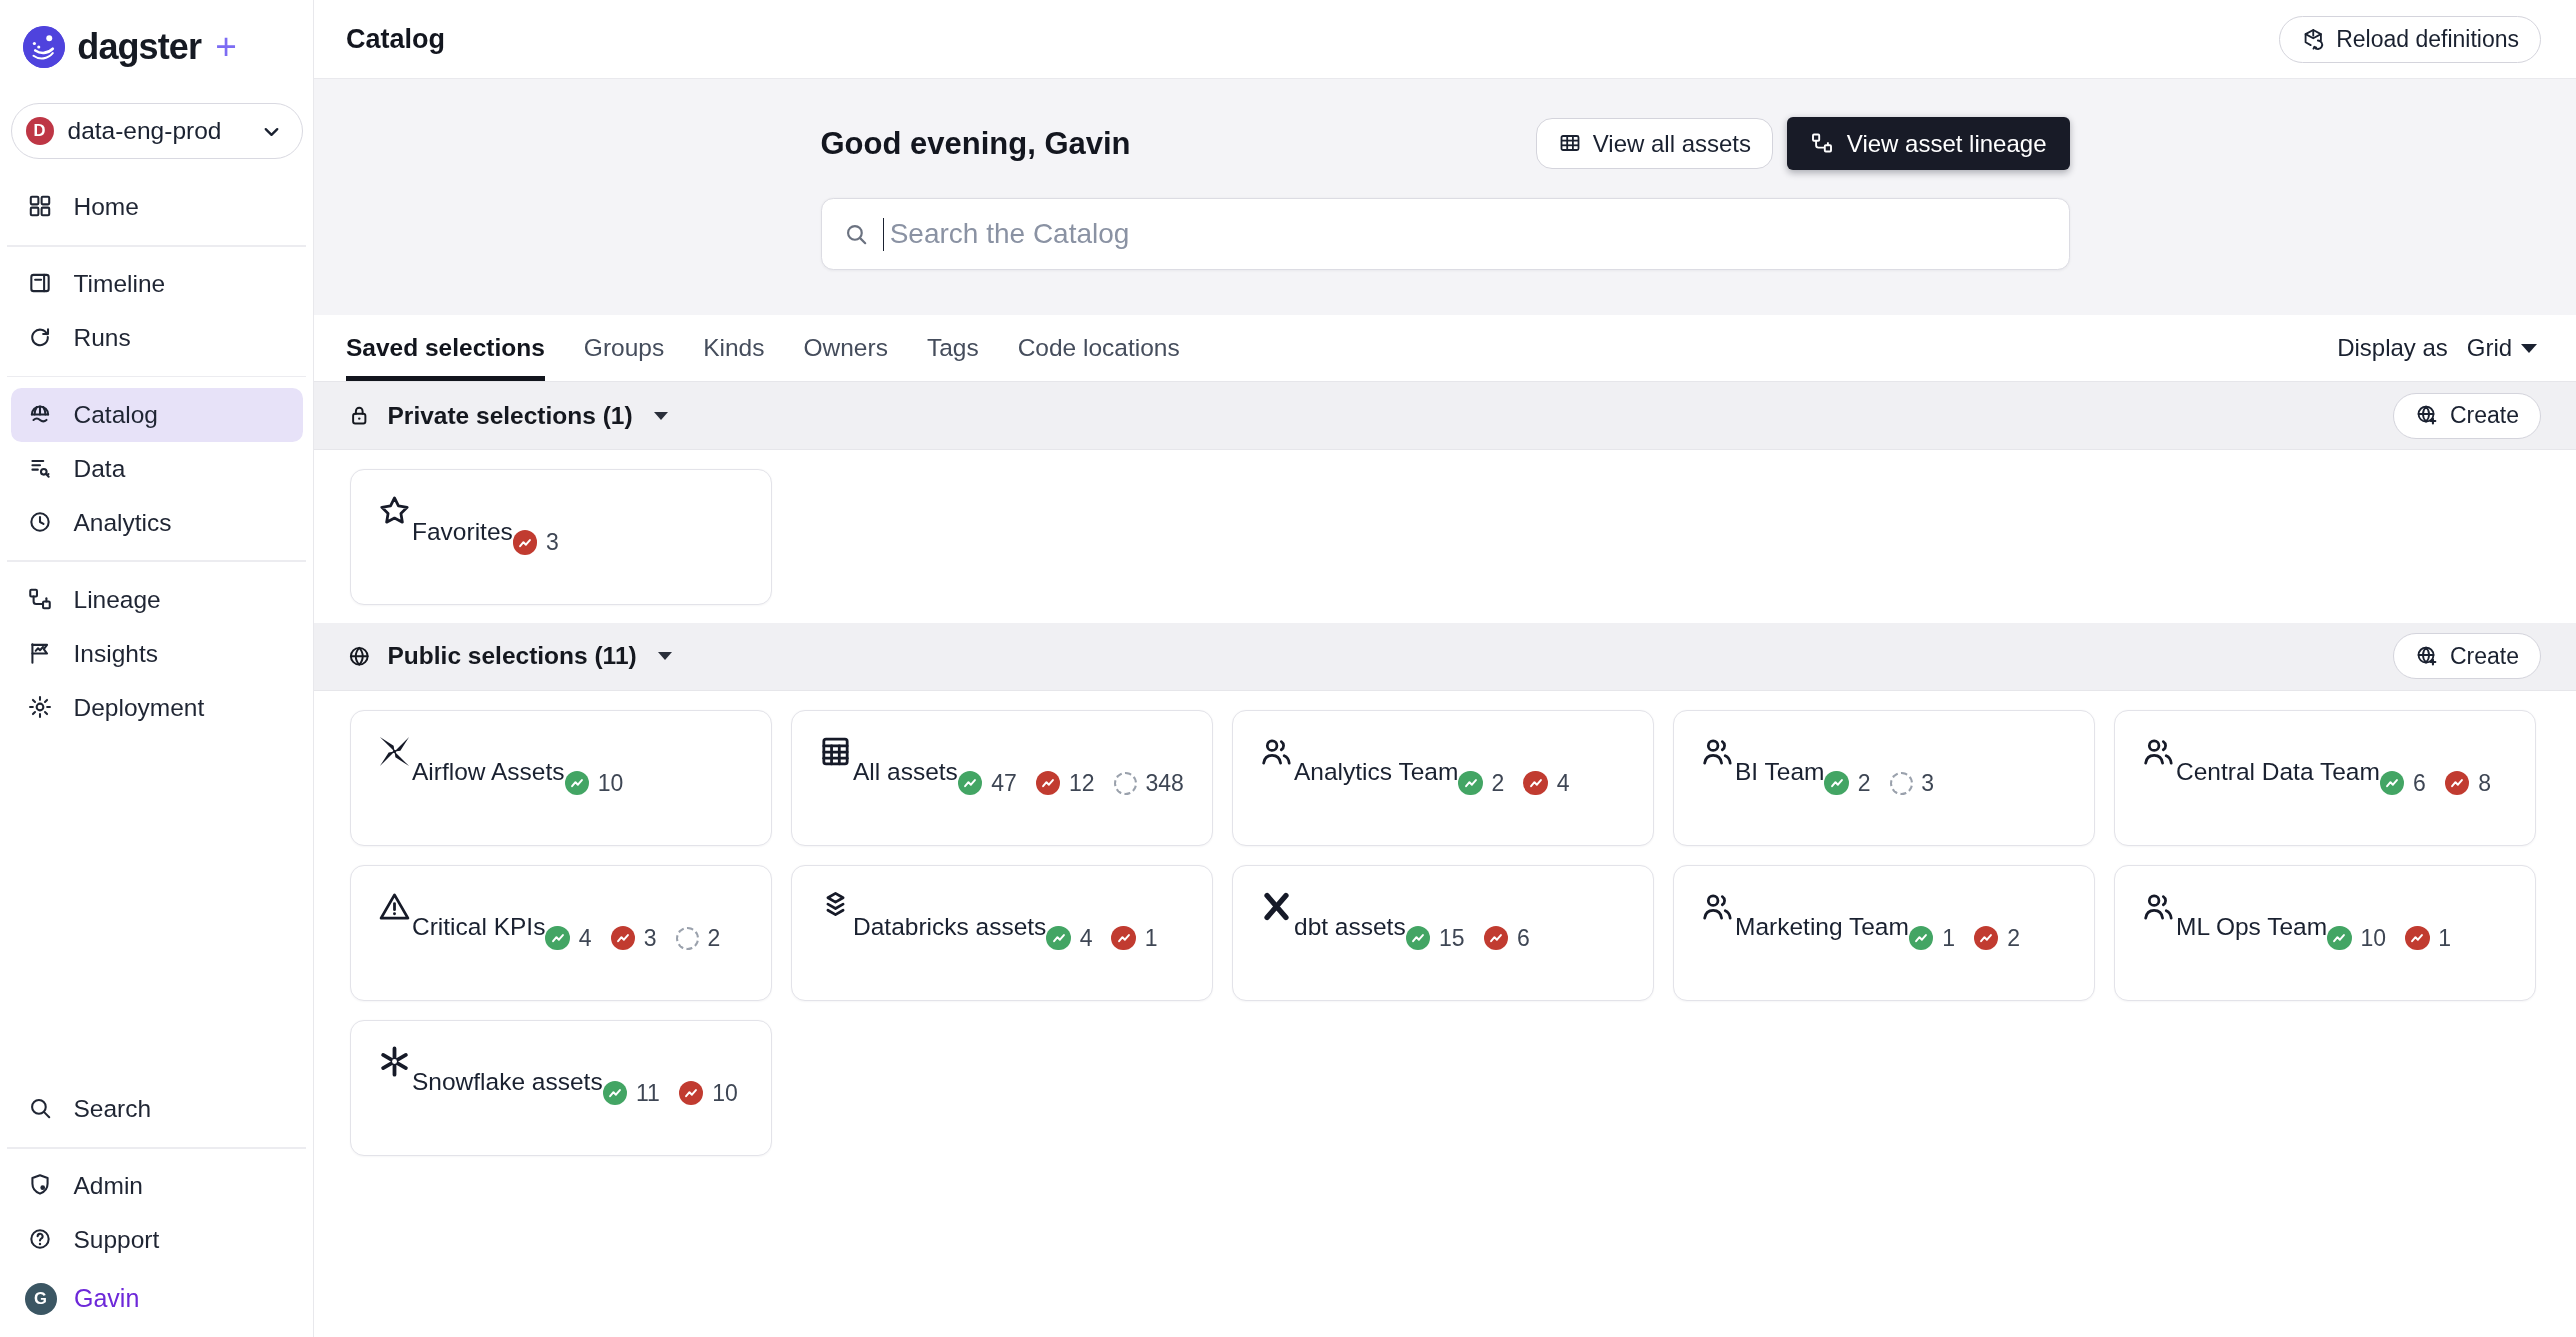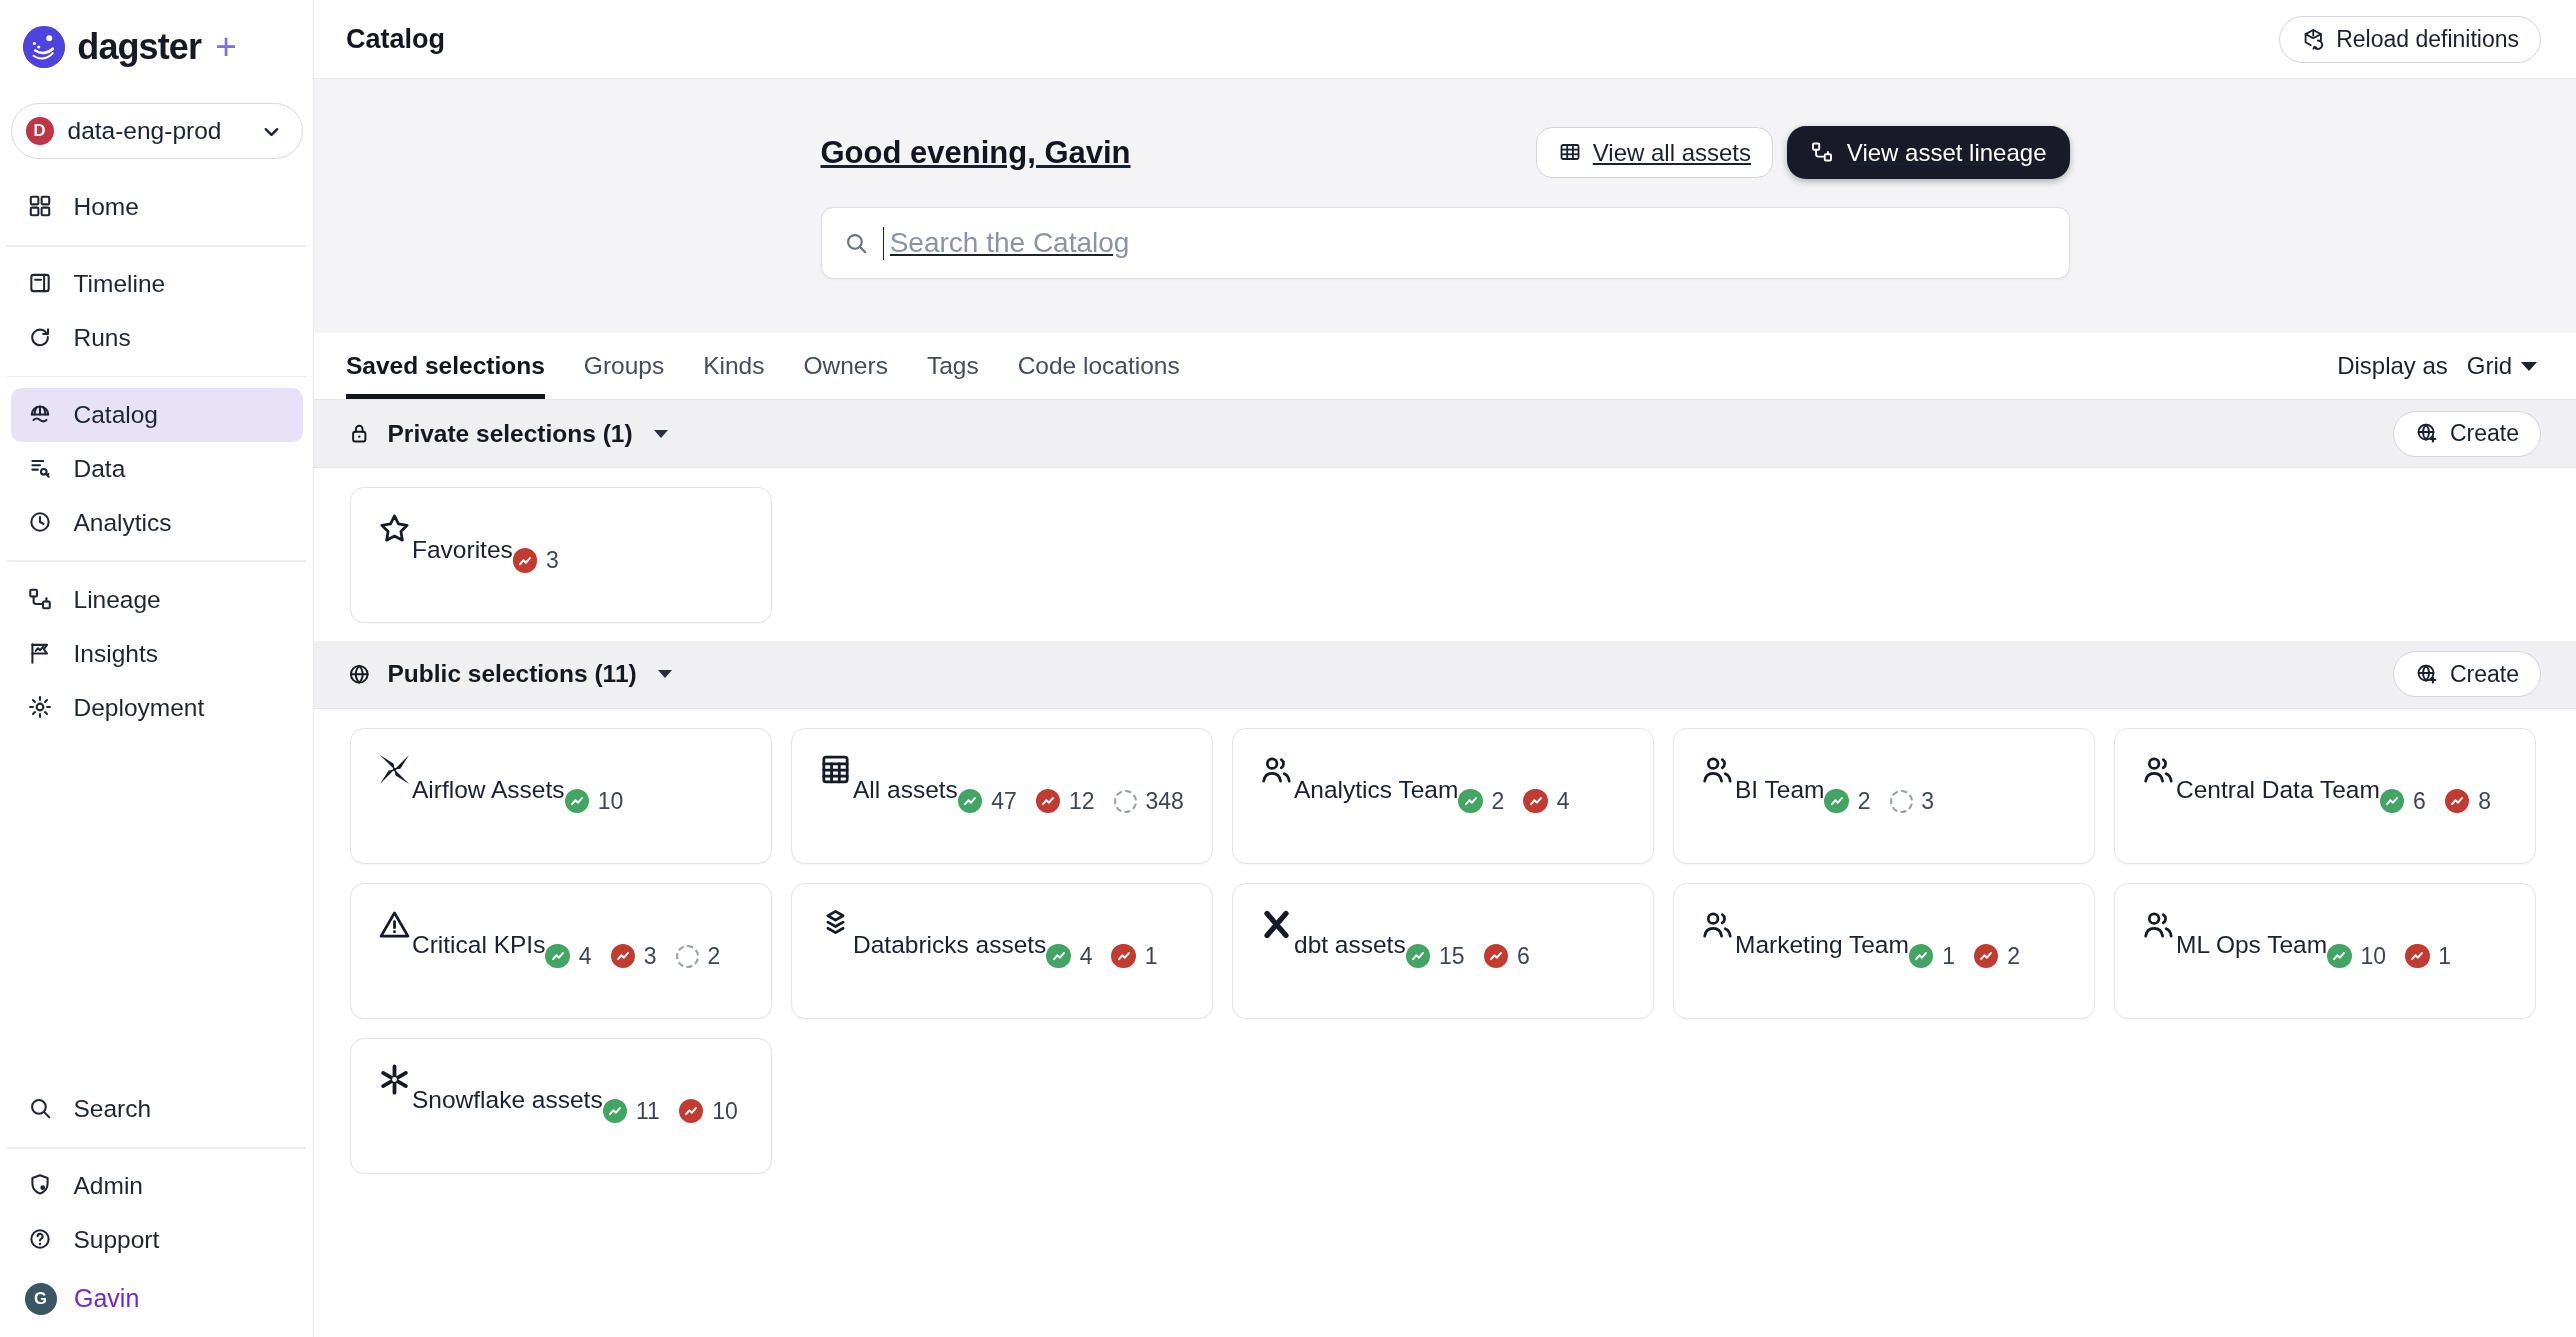--- a/index.html
+++ b/index.html
@@ -54,27 +54,27 @@
   .btn {
     display:inline-flex; align-items:center; gap:10.5px; background:#fff;
     border:1.8px solid #D4D4DC; border-radius:24.5px; height:47px; padding:0 21px;
     font-size:23px; font-weight:500; color:#1A2130; cursor:pointer; white-space:nowrap;
     font-family:inherit;
   }
   .btn .bicon { width:24.5px; height:24.5px; color:#1A2130; }
 
   
   .hero { background:#F4F4F7; padding:35px 0 42px 0; }
-  .hero-inner { width:1249px; margin:12px auto;text-decoration:underline; }
+  .hero-inner { width:1249px; margin:3px auto; }
   .hero-top { display:flex; align-items:center; justify-content:space-between; margin-bottom:28px; }
   .greeting { font-size:31px; font-weight:700; color:#13161F; }
   .hero-actions { display:flex; gap:14px; align-items:center; }
   .btn-dark {
     display:inline-flex; align-items:center; gap:12.3px; background:#181B27; color:#fff;
-    border:none; border-radius:19px; height:53px; padding:0 23px; font-size:24px; font-weight:500;
+    border:none; border-radius:6px; height:53px; padding:0 23px; font-size:24px; font-weight:500;
     cursor:pointer; box-shadow:0 2.6px 7px rgba(10,12,25,.3); font-family:inherit;
   }
   .btn-dark .bicon { width:24.5px; height:24.5px; color:#fff; }
   .btn-light-lg { height:51px; border-radius:16px; font-size:24px; }
   .search-box {
     height:72px; background:#fff; border:1.8px solid #DCDCE3; border-radius:12.3px;
     display:flex; align-items:center; padding:0 21px; gap:5.3px;
     box-shadow:0 0.9px 2.6px rgba(20,22,40,.05);
   }
   .search-box .sicon { width:26px; height:26px; color:#6B7280; margin-right:8.8px; }

